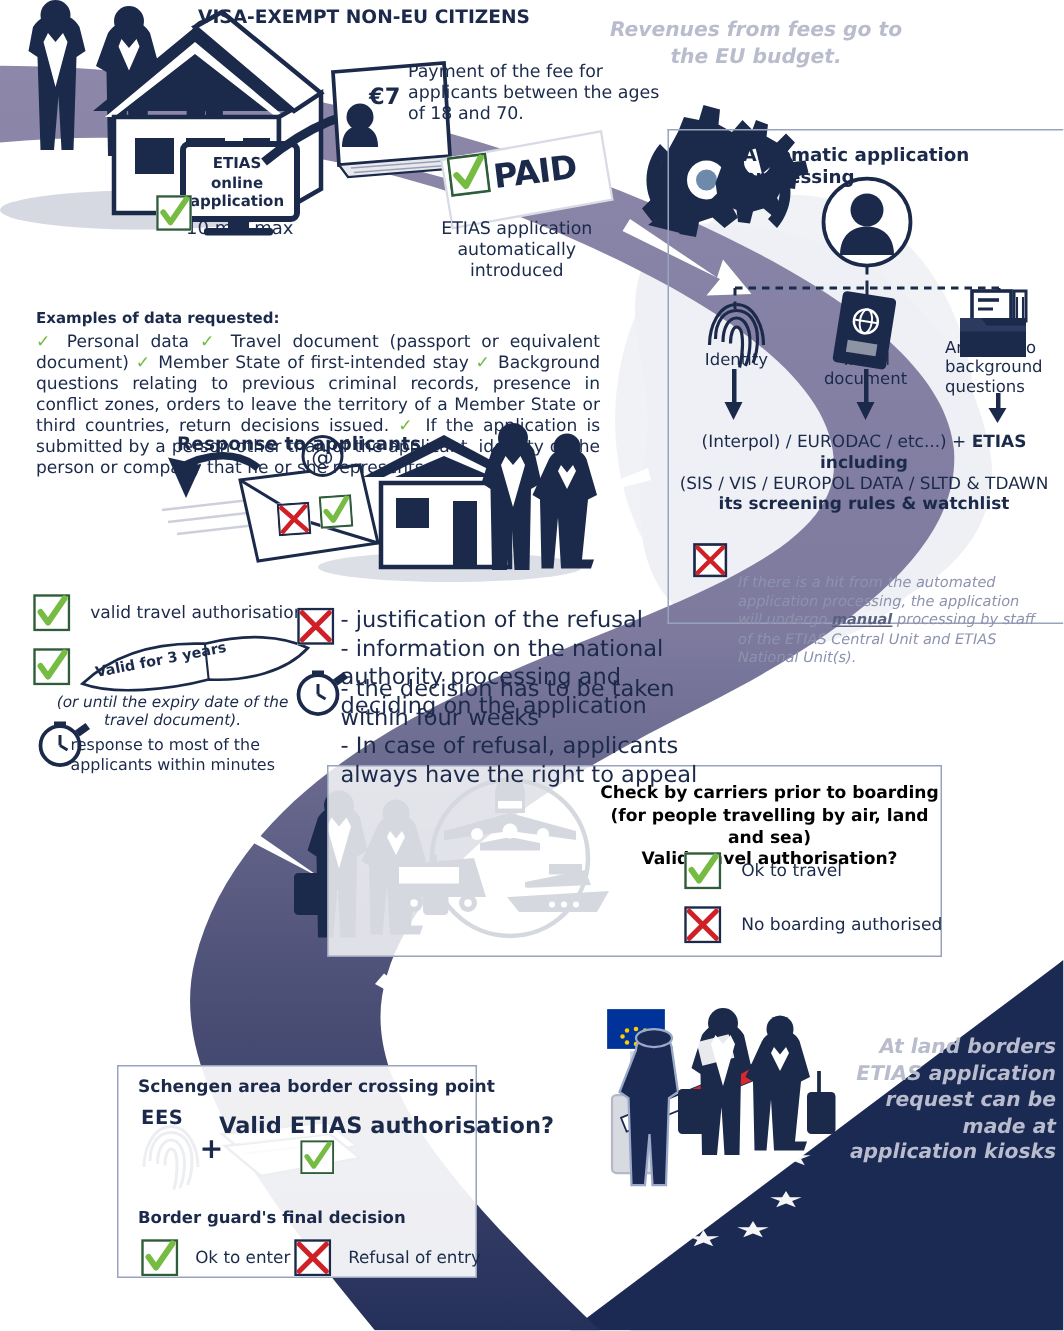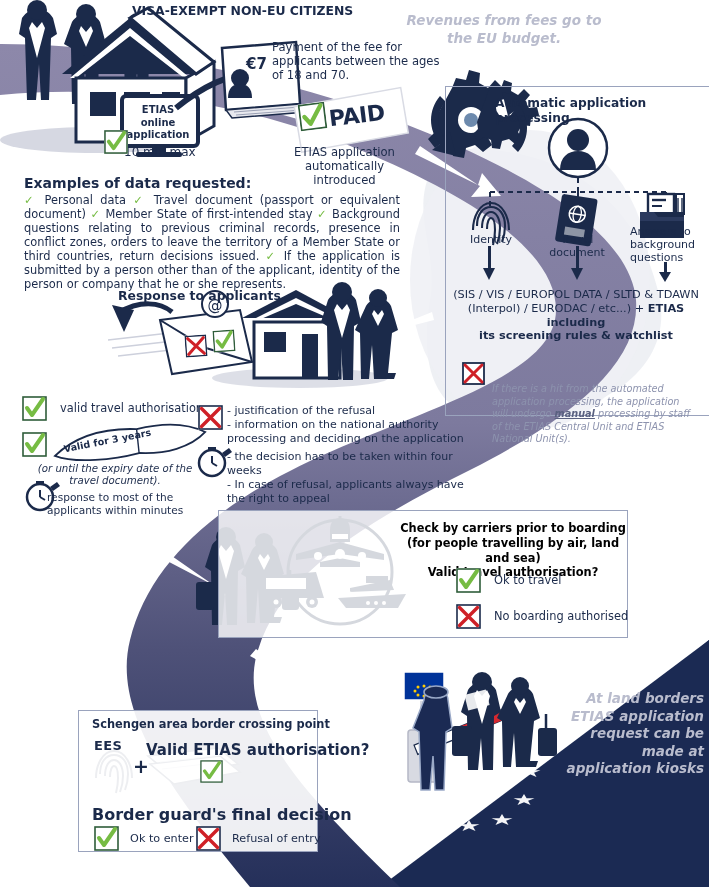--- a/index.html
+++ b/index.html
@@ -34,23 +34,23 @@
   .t-aap{left:495px;top:96px;font-size:12.2px;font-weight:700;}
   .t-ident{left:462px;top:233px;width:58px;font-size:11px;text-align:center;}
   .t-tdoc{left:532px;top:233px;width:90px;font-size:11px;text-align:center;}
   .t-ansb{left:630px;top:226px;width:72px;font-size:11px;text-align:left;line-height:1.18;}
   .t-checks{left:448px;top:288px;width:256px;font-size:11.3px;text-align:center;line-height:1.25;}
   .t-hit{left:490px;top:362px;width:205px;font-size:9.7px;font-style:italic;color:#8d93ae;line-height:1.28;}
   .t-carrier{left:400px;top:521px;width:226px;font-size:11.4px;text-align:center;font-weight:700;line-height:1.3;}
   .t-schengen{left:92px;top:718px;font-size:11.4px;font-weight:700;}
   .t-ees{left:94px;top:738px;font-size:13px;font-weight:700;letter-spacing:0.4px;}
   .t-valetias{left:146px;top:741px;font-size:15px;font-weight:700;}
-  .t-bgfd{left:92px;top:805px;font-size:16px;font-weight:700;}
+  .t-bgfd{left:92px;top:805px;font-size:11px;font-weight:700;}
   .t-land{left:556px;top:690px;width:148px;font-size:13.5px;color:#b9bccd;font-style:italic;font-weight:700;text-align:right;line-height:1.3;}
-  .leg-list{position:absolute;font-size:11px;color:#1b2a4a;line-height:1.26;}
+  .leg-list{position:absolute;font-size:15px;color:#1b2a4a;line-height:1.26;}
   .t-valid3{left:63px;top:435px;font-size:9.6px;font-weight:700;transform:rotate(-11deg);line-height:1.15;}
   .t-until{left:24px;top:463px;width:182px;font-size:10.2px;font-style:italic;text-align:center;line-height:1.2;}
   .t-respmin{left:47px;top:491px;width:160px;font-size:10.6px;line-height:1.18;}
   .t-etias-screen{left:126px;top:104px;width:64px;font-size:10px;text-align:center;font-weight:700;line-height:1.25;}
   .chk-green{color:#76bc43;}
 </style>
 </head>
 <body>
 
 <div id="page">
@@ -412,45 +412,45 @@
 
   <div class="abs txt bold" style="left:246px;top:55px;font-size:15px;">€7</div>
 
   <div class="abs txt t-pay">Payment of the fee for applicants between the ages of 18 and 70.</div>
 
   <div class="abs bold" style="left:329px;top:103px;font-size:22px;color:#1b2a4a;transform:rotate(-7deg);letter-spacing:-0.5px;">PAID</div>
 
   <div class="abs txt t-auto-intro">ETIAS application automatically introduced</div>
 
   <div class="abs t-examples">
-    <div class="txt bold" style="font-size:14px;margin-bottom:2px;">Examples of data requested:</div>
+    <div class="txt bold" style="font-size:10px;margin-bottom:2px;margin-top:32px;">Examples of data requested:</div>
     <div class="txt just" style="font-size:11.4px;">
       <span class="chk-green bold">✓</span>
       <span>Personal data</span>
       <span class="chk-green bold">✓</span>
       <span>Travel document (passport or equivalent document)</span>
       <span class="chk-green bold">✓</span>
       <span>Member State of first-intended stay</span>
       <span class="chk-green bold">✓</span>
       <span>Background questions relating to previous criminal records, presence in conflict zones, orders to leave the territory of a Member State or third countries, return decisions issued.</span>
       <span class="chk-green bold">✓</span>
       <span>If the application is submitted by a person other than of the applicant, identity of the person or company that he or she represents.</span>
     </div>
   </div>
 
   <div class="abs txt t-aap">Automatic application processing</div>
   <div class="abs txt t-ident">Identity</div>
   <div class="abs txt t-tdoc">Travel document</div>
   <div class="abs txt t-ansb">Answers to background questions</div>
 
   <div class="abs t-checks">
-    <div class="txt">(SIS / VIS / EUROPOL DATA / SLTD &amp; TDAWN</div>
     <div class="txt">
       <span>(Interpol) / EURODAC / etc...) + </span><span class="bold">ETIAS including</span>
     </div>
+    <div class="txt">(SIS / VIS / EUROPOL DATA / SLTD &amp; TDAWN</div>
     <div class="txt bold">its screening rules &amp; watchlist</div>
   </div>
 
   <div class="abs" style="left:462px;top:360px;width:238px;">
     <span class="mark abs" style="left:0;top:2px;">
       <svg width="23" height="23" viewBox="0 0 23 23">
         <rect x="1" y="1" width="21" height="21" fill="#ffffff" stroke="#1b2a4a" stroke-width="1.8"></rect>
         <path d="M3 3 L20 20 M20 3 L3 20" stroke="#cf2027" stroke-width="3" stroke-linecap="round"></path>
       </svg>
     </span>

